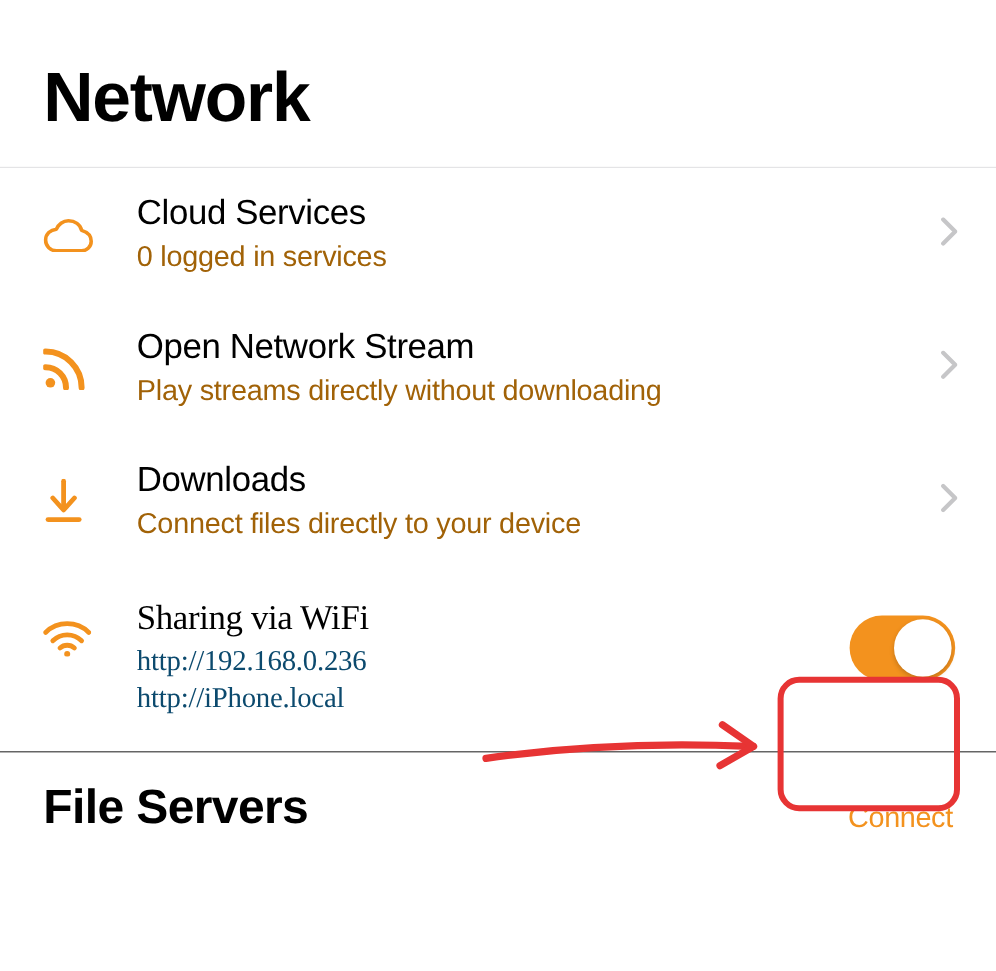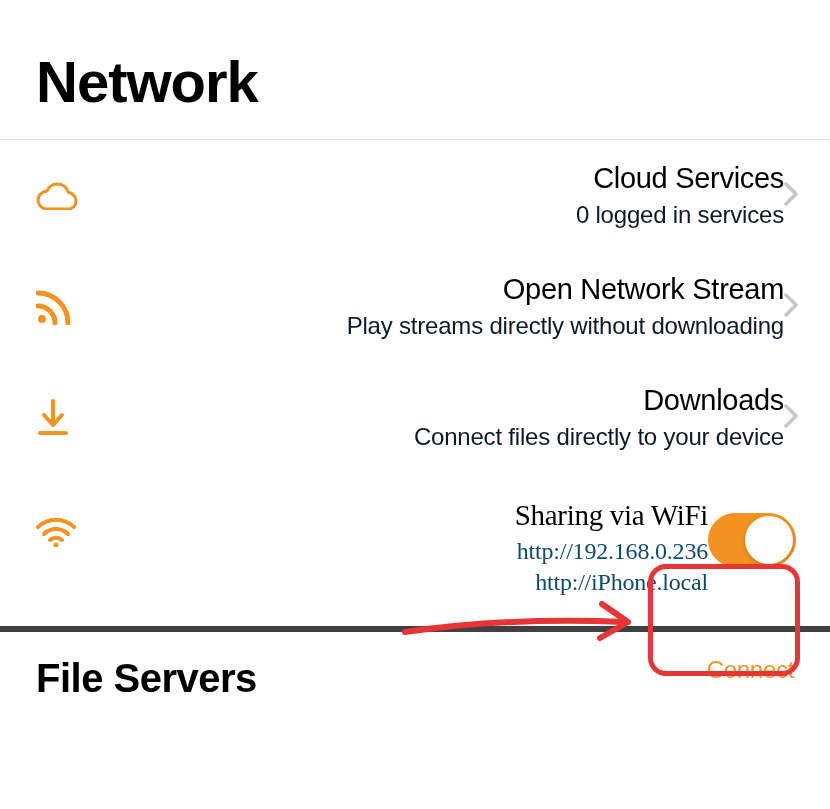--- a/index.html
+++ b/index.html
@@ -25,21 +25,20 @@
       color: #000;
     }
     .list {
       background: #fff;
     }
     .row {
       display: flex;
       align-items: center;
       padding: 22px 26px 22px 36px;
       position: relative;
-      text-align: right;
     }
     .row-icon {
       width: 60px;
       flex-shrink: 0;
       display: flex;
       align-items: center;
       justify-content: flex-start;
     }
     .row-icon svg {
       display: block;
@@ -50,21 +49,21 @@
     }
     .row-title {
       font-size: 29px;
       font-weight: 400;
       color: #000;
       margin-bottom: 6px;
       letter-spacing: -0.3px;
     }
     .row-subtitle {
       font-size: 24px;
-      color: #0f172a;
+      color: #a16207;
       letter-spacing: -0.2px;
     }
     .row-subtitle-line {
       font-size: 24px;
       color: #0c4a6e;
       letter-spacing: -0.2px;
     }
     .row-subtitle-line + .row-subtitle-line {
       margin-top: 4px;
     }
@@ -85,24 +84,24 @@
       position: absolute;
       top: 3px;
       right: 3px;
       width: 48px;
       height: 48px;
       background: #fff;
       border-radius: 50%;
       box-shadow: 0 2px 4px rgba(0,0,0,0.2);
     }
     .footer {
-      border-top: 6px solid #404040;
+      border-top: 1px solid #404040;
       padding: 24px 36px 20px 36px;
       display: flex;
-      align-items: flex-start;
+      align-items: flex-end;
       justify-content: space-between;
       margin-top: 8px;
     }
     .footer-title {
       font-size: 40px;
       font-weight: 800;
       color: #000;
       letter-spacing: -0.5px;
     }
     .footer-action {

